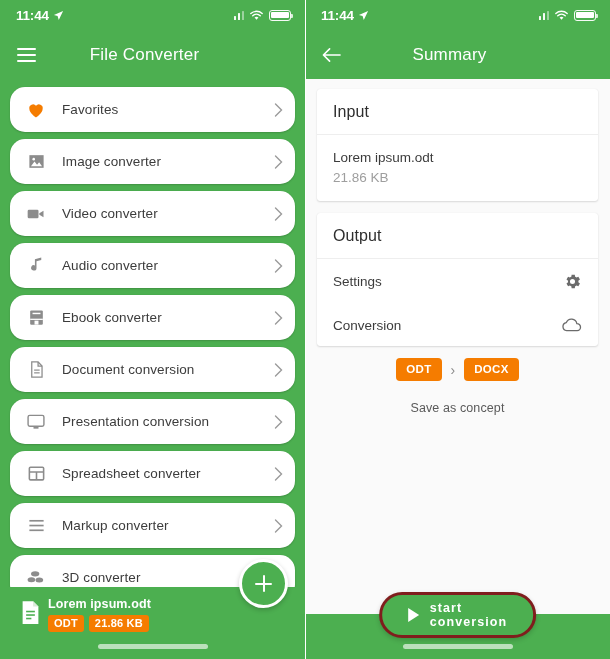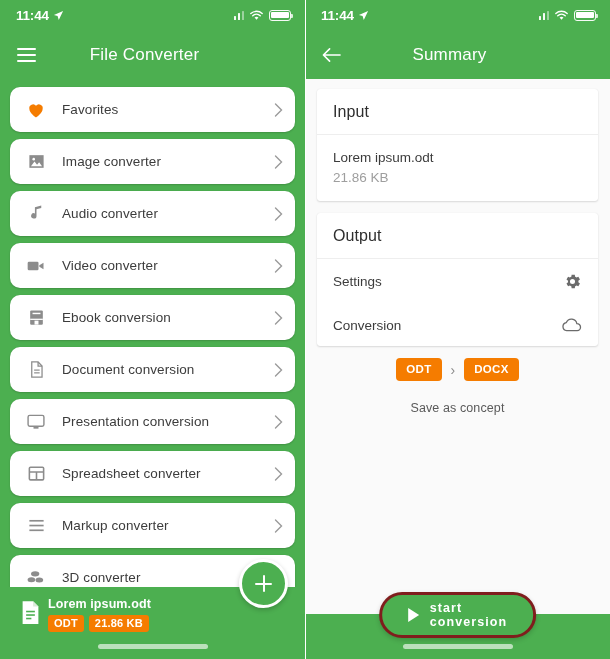--- a/index.html
+++ b/index.html
@@ -77,21 +77,21 @@
     background: #4caf50; padding: 8px 0 0 0;
   }
   .list-inner {
     background: transparent;
     padding-right: 10px;
   }
   .card-row {
     background: #ffffff;
     margin: 0 0 7px 10px;
     height: 45px;
-    border-radius: 10px;
+    border-radius: 15px;
     display: flex; align-items: center;
     box-shadow: 0 1px 2px rgba(0,0,0,.16), 0 0 1px rgba(0,0,0,.10);
     cursor: pointer;
   }
   .card-row .ic {
     width: 52px; display: flex; align-items: center; justify-content: center;
     flex: 0 0 52px;
   }
   .card-row .ic svg { display: block; }
   .card-row .lbl {
@@ -289,57 +289,57 @@
           <span class="lbl">Image converter</span>
           <span class="chev">
               <svg width="9" height="14" viewBox="0 0 9 14">
                 <path d="M1.5 1 L7.5 7 L1.5 13" stroke="#9a9a9a" stroke-width="1.4" fill="none" stroke-linecap="round"></path>
               </svg>
             </span>
         </div>
 
         <div class="card-row">
           <span class="ic">
-            <svg width="19" height="19" viewBox="0 0 24 24">
-                <path fill="#8c8c8c" d="M10 4l8-2v3l-6 1.5V15a3.4 3.4 0 1 1-2-3.1V4z"></path>
-              </svg>
-          </span>
-          <span class="lbl">Audio converter</span>
-          <span class="chev">
-              <svg width="9" height="14" viewBox="0 0 9 14">
-                <path d="M1.5 1 L7.5 7 L1.5 13" stroke="#9a9a9a" stroke-width="1.4" fill="none" stroke-linecap="round"></path>
-              </svg>
-            </span>
-        </div>
-
-        <div class="card-row">
-          <span class="ic">
             <svg width="20" height="20" viewBox="0 0 24 24">
                 <rect x="2" y="7" width="13" height="10" rx="1.5" fill="#8c8c8c"></rect>
                 <path d="M16 11.2l5-3v7.6l-5-3z" fill="#8c8c8c"></path>
               </svg>
           </span>
           <span class="lbl">Video converter</span>
+          <span class="chev">
+              <svg width="9" height="14" viewBox="0 0 9 14">
+                <path d="M1.5 1 L7.5 7 L1.5 13" stroke="#9a9a9a" stroke-width="1.4" fill="none" stroke-linecap="round"></path>
+              </svg>
+            </span>
+        </div>
+
+        <div class="card-row">
+          <span class="ic">
+            <svg width="19" height="19" viewBox="0 0 24 24">
+                <path fill="#8c8c8c" d="M10 4l8-2v3l-6 1.5V15a3.4 3.4 0 1 1-2-3.1V4z"></path>
+              </svg>
+          </span>
+          <span class="lbl">Audio converter</span>
           <span class="chev">
               <svg width="9" height="14" viewBox="0 0 9 14">
                 <path d="M1.5 1 L7.5 7 L1.5 13" stroke="#9a9a9a" stroke-width="1.4" fill="none" stroke-linecap="round"></path>
               </svg>
             </span>
         </div>
 
         <div class="card-row">
           <span class="ic">
             <svg width="19" height="19" viewBox="0 0 24 24">
                 <rect x="4" y="3" width="16" height="18" rx="1.5" fill="#8c8c8c"></rect>
                 <rect x="7" y="6" width="10" height="1.8" fill="#fff"></rect>
                 <rect x="4" y="13.5" width="16" height="1.6" fill="#fff"></rect>
                 <rect x="9.5" y="16" width="5" height="5" fill="#fff"></rect>
               </svg>
           </span>
-          <span class="lbl">Ebook conversion</span>
+          <span class="lbl">Ebook converter</span>
           <span class="chev">
               <svg width="9" height="14" viewBox="0 0 9 14">
                 <path d="M1.5 1 L7.5 7 L1.5 13" stroke="#9a9a9a" stroke-width="1.4" fill="none" stroke-linecap="round"></path>
               </svg>
             </span>
         </div>
 
         <div class="card-row">
           <span class="ic">
             <svg width="19" height="19" viewBox="0 0 24 24">

